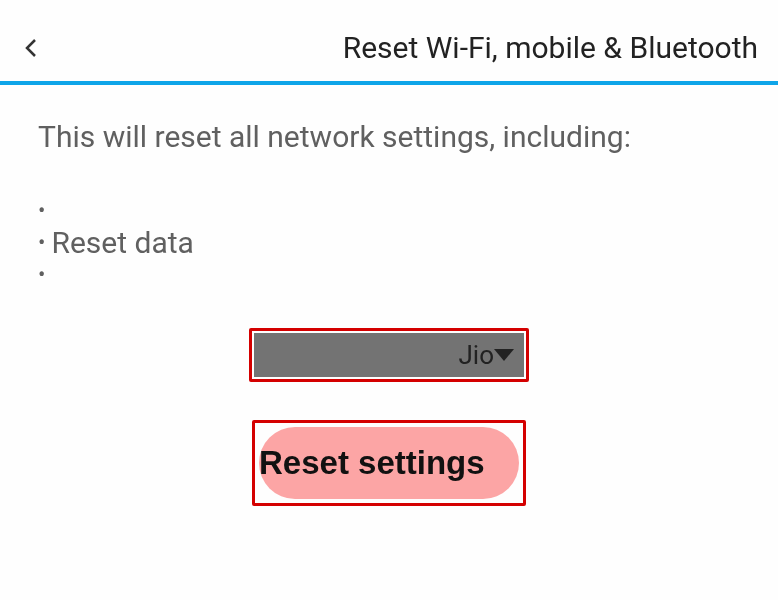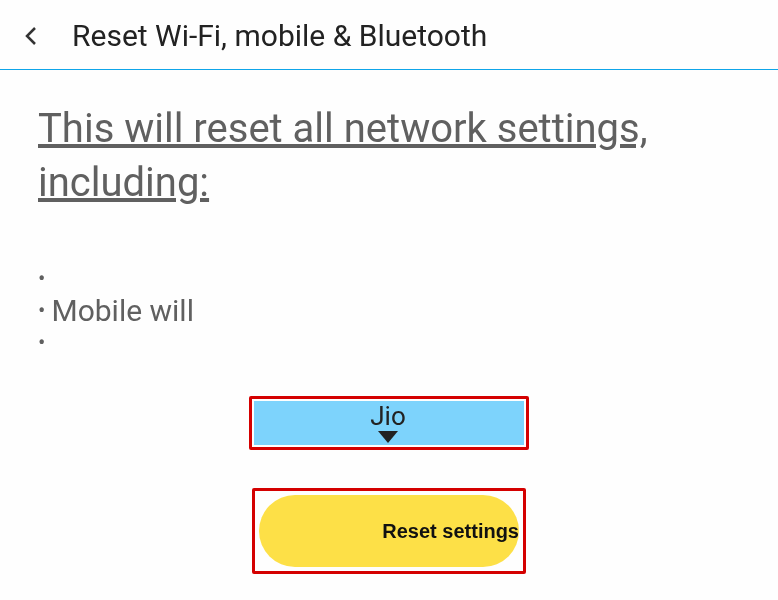--- a/index.html
+++ b/index.html
@@ -10,44 +10,44 @@
     body {
       font-family: -apple-system, BlinkMacSystemFont, 'Segoe UI', Roboto, sans-serif;
       background: #fefefe;
       width: 778px;
       height: 600px;
       overflow: hidden;
     }
     .header {
       display: flex;
       align-items: center;
-      padding: 18px 20px 16px 20px;
-      border-bottom: 1px solid #0ea5e9;
+      padding: 30px 20px 16px 20px;
+      border-bottom: 4px solid #0ea5e9;
+      justify-content: space-between;
     }
     .back-icon {
       width: 24px;
       height: 24px;
       margin-right: 28px;
       cursor: pointer;
       color: #333;
     }
     .header-title {
       font-size: 30px;
       font-weight: 400;
       color: #222;
     }
     .content {
       padding: 32px 38px;
     }
     .description {
-      font-size: 40px;
+      font-size: 30px;
       color: #606060;
       line-height: 1.35;
-      margin-bottom: 58px;
-      text-decoration: underline;
+      margin-bottom: 42px;
     }
     .bullet-list {
       font-size: 30px;
       color: #606060;
       line-height: 1.4;
       margin-bottom: 42px;
       padding-left: 0px;
     }
     .bullet-item {
       display: flex;
@@ -67,55 +67,54 @@
     .dropdown-wrapper {
       border: 3px solid #d40000;
       padding: 2px;
       border-radius: 2px;
     }
     .dropdown {
       width: 270px;
       height: 44px;
       display: flex;
       align-items: center;
-      justify-content: flex-start;
+      justify-content: flex-end;
       padding: 0 10px 0 8px;
-      background: #7dd3fc;
+      background: #737373;
       cursor: pointer;
-      flex-direction: column;
     }
     .dropdown-text {
       font-size: 26px;
       color: #222;
     }
     .dropdown-arrow {
       width: 0;
       height: 0;
       border-left: 10px solid transparent;
       border-right: 10px solid transparent;
       border-top: 12px solid #222;
     }
     .button-wrapper {
       border: 3px solid #d40000;
       padding: 4px;
       border-radius: 2px;
     }
     .reset-button {
       width: 260px;
       height: 72px;
-      background: #fde047;
+      background: #fca5a5;
       border: none;
       border-radius: 36px;
-      font-size: 20px;
+      font-size: 33px;
       font-weight: 700;
       color: #111;
       cursor: pointer;
       display: flex;
       align-items: center;
-      justify-content: flex-end;
+      justify-content: flex-start;
     }
   </style>
 </head>
 <body>
 
 <div class="header">
   <span class="back-icon">
     <svg viewBox="0 0 24 24" width="24" height="24" fill="none" stroke="currentColor" stroke-width="2.5">
       <polyline points="15 4 7 12 15 20"></polyline>
     </svg>
@@ -125,21 +124,21 @@
 
 <div class="content">
   <div class="description">This will reset all network settings, including:</div>
 
   <div class="bullet-list">
     <div class="bullet-item">
       <span class="bullet-dot">•</span>
     </div>
     <div class="bullet-item">
       <span class="bullet-dot">•</span>
-      <span>Mobile will</span>
+      <span>Reset data</span>
     </div>
     <div class="bullet-item">
       <span class="bullet-dot">•</span>
     </div>
   </div>
 
   <div class="controls">
     <div class="dropdown-wrapper">
       <div class="dropdown">
         <span class="dropdown-text">Jio</span>

